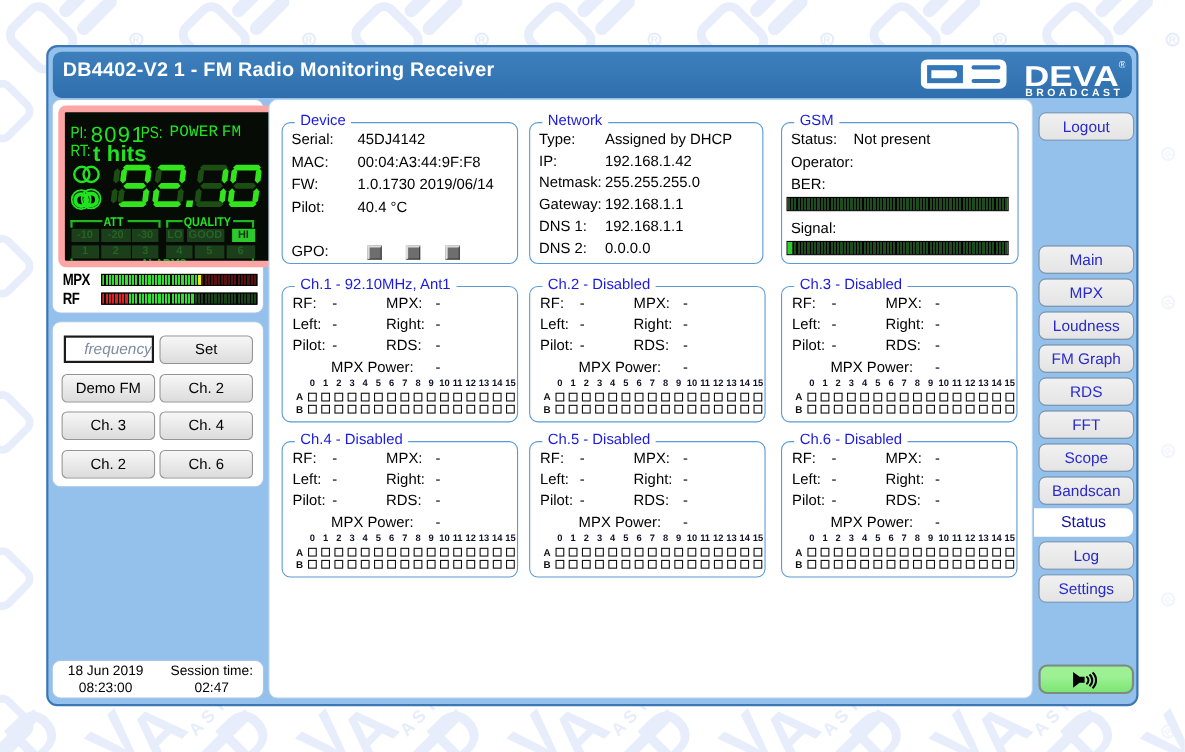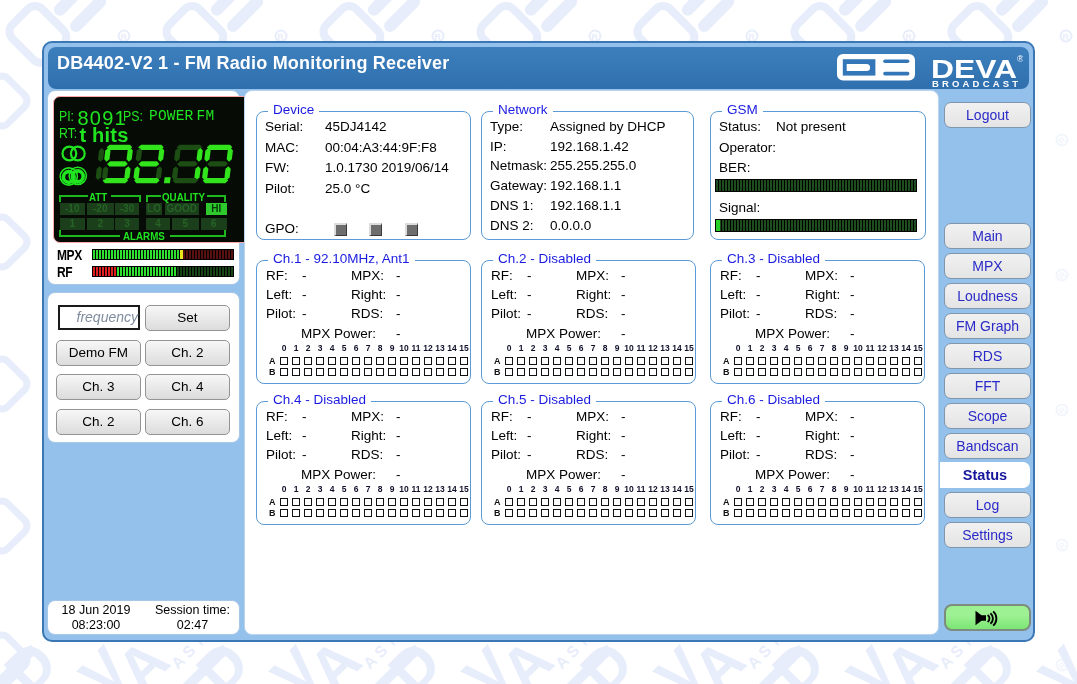--- a/index.html
+++ b/index.html
@@ -24,29 +24,29 @@
 .gseg{position:absolute;left:0;top:0;bottom:0;width:4px;background:#28d028}
 .cn{position:absolute;transform:translateX(-50%);font-size:8.5px;font-weight:bold;color:#10102a}
 .cnr{position:absolute;left:0;width:100%;height:10px}
 .cbr{position:absolute;left:0;width:100%;height:10px}
 .ab{position:absolute;left:12px;top:-1px;font-size:9px;font-weight:bold;color:#111}
 .cb{position:absolute;top:0;width:8px;height:8px;border:1.4px solid #111;background:#fff}
 .sb,.sbact,.spk{position:absolute;left:944px;width:87px;height:26px;border-radius:7px;
  text-align:center;font-size:14px;color:#2a2ac8;line-height:24px;
  background:linear-gradient(#f1f1f1,#e4e4e4);border:1px solid #8096ad}
 .sbact{left:940px;width:90px;background:#fff;border:none;border-radius:0 7px 7px 0;
- color:#16169c;font-weight:bold;font-size:14.5px;line-height:26px}
+ color:#16169c;font-weight:normal;font-size:14.5px;line-height:26px}
 .spk{background:linear-gradient(#9df193 40%,#7ce674);border:2px solid #7d8d7d;height:27px;line-height:23px;border-radius:8px}
 .spk svg{vertical-align:middle}
 .btn{position:absolute;width:85px;height:26px;border-radius:5px;border:1px solid #949494;
  background:linear-gradient(#f7f7f7,#eaeaea 48%,#dcdcdc);font-size:13.5px;color:#000;text-align:center;line-height:24px}
 #freq{position:absolute;left:10px;top:12px;width:82px;height:25px;border:2px solid #1a1a1a;
  font-size:14px;font-style:italic;color:#7f8c9f;text-align:right;line-height:21px;background:#fff;padding-left:6px}
 #lcd{position:absolute;left:5px;top:5px;width:205px;height:147px;background:#060b06;
- border:1px solid #fca5a5;border-radius:7px;overflow:hidden}
+ border:6px solid #fca5a5;border-radius:7px;overflow:hidden}
 .lpi,.lnum,.lpow,.lrt{position:absolute;color:#21e421;white-space:nowrap}
 .lpi{font-size:15px;transform:scaleX(.82);transform-origin:0 0}
 .lnum{font-size:20px;letter-spacing:1.2px}
 .lpow{font-size:14.5px;font-family:"Liberation Mono",monospace;letter-spacing:.2px}
 .lrt{font-size:20px;font-weight:bold;letter-spacing:.2px}
 .sgon{fill:#31e41c}
 .sgoff{fill:#1c4d13}
 .lst{fill:none;stroke:#21e421;stroke-width:2.2}
 .lst3{fill:none;stroke:#21e421;stroke-width:1.6}
 .lst4{fill:none;stroke:#21e421;stroke-width:3.6}
@@ -267,21 +267,21 @@
 <div id="content"></div>
 <div class="fs" style="left:256px;top:111px;width:215px;height:129px">
     <span class="lg" style="left:11px">Device</span>
     <div class="t" style="left:8px;top:7px">Serial:</div>
     <div class="t" style="left:68px;top:7px">45DJ4142</div>
     <div class="t" style="left:8px;top:27.6px">MAC:</div>
     <div class="t" style="left:68px;top:27.6px">00:04:A3:44:9F:F8</div>
     <div class="t" style="left:8px;top:48.2px">FW:</div>
     <div class="t" style="left:68px;top:48.2px">1.0.1730 2019/06/14</div>
     <div class="t" style="left:8px;top:68.80000000000001px">Pilot:</div>
-    <div class="t" style="left:68px;top:68.80000000000001px">25.0 °C</div>
+    <div class="t" style="left:68px;top:68.80000000000001px">40.4 °C</div>
     <div class="t" style="left:8px;top:109px">GPO:</div>
     <div class="gpo" style="left:77px;top:111px"></div>
     <div class="gpo" style="left:112px;top:111px"></div>
     <div class="gpo" style="left:148px;top:111px"></div>
   </div>
 <div class="fs" style="left:481px;top:111px;width:213px;height:129px">
     <span class="lg" style="left:11px">Network</span>
     <div class="t" style="left:8px;top:7px">Type:</div>
     <div class="t" style="left:68px;top:7px">Assigned by DHCP</div>
     <div class="t" style="left:8px;top:26.7px">IP:</div>

